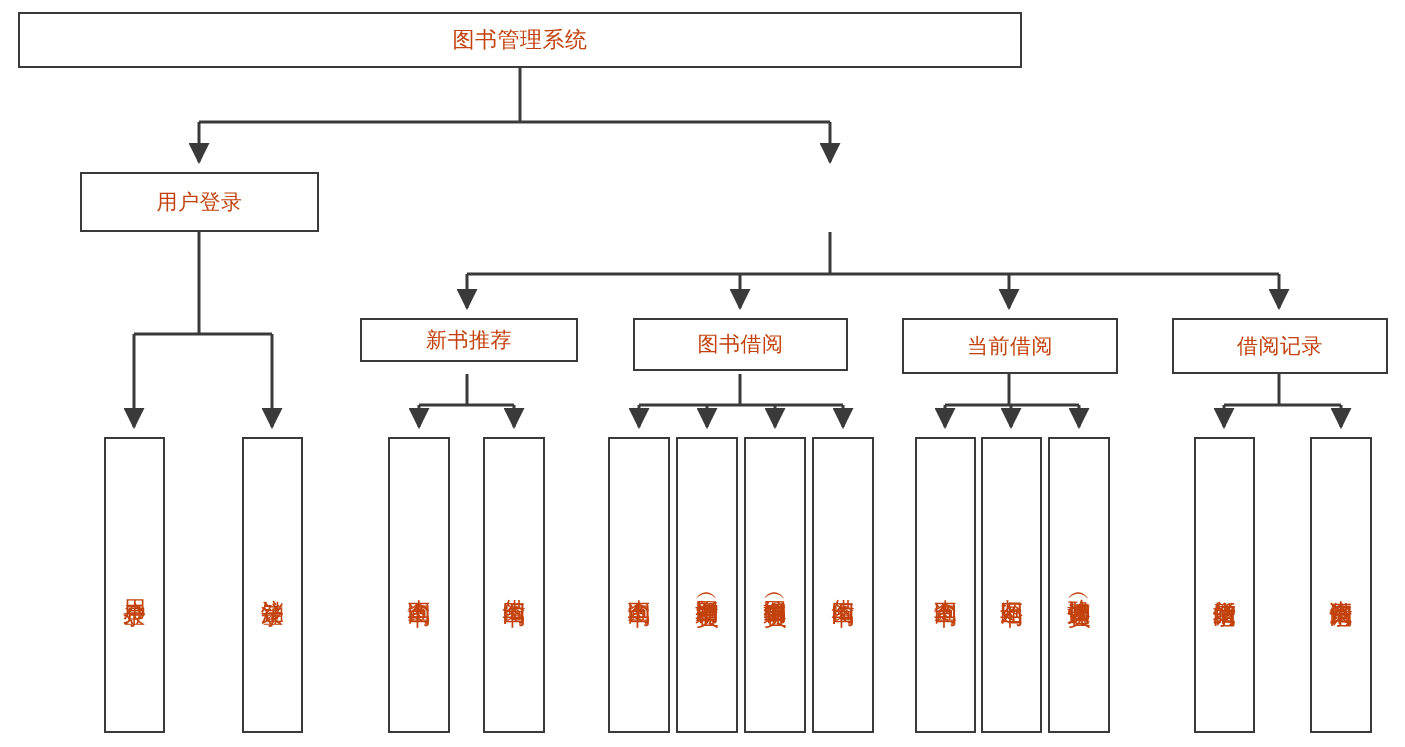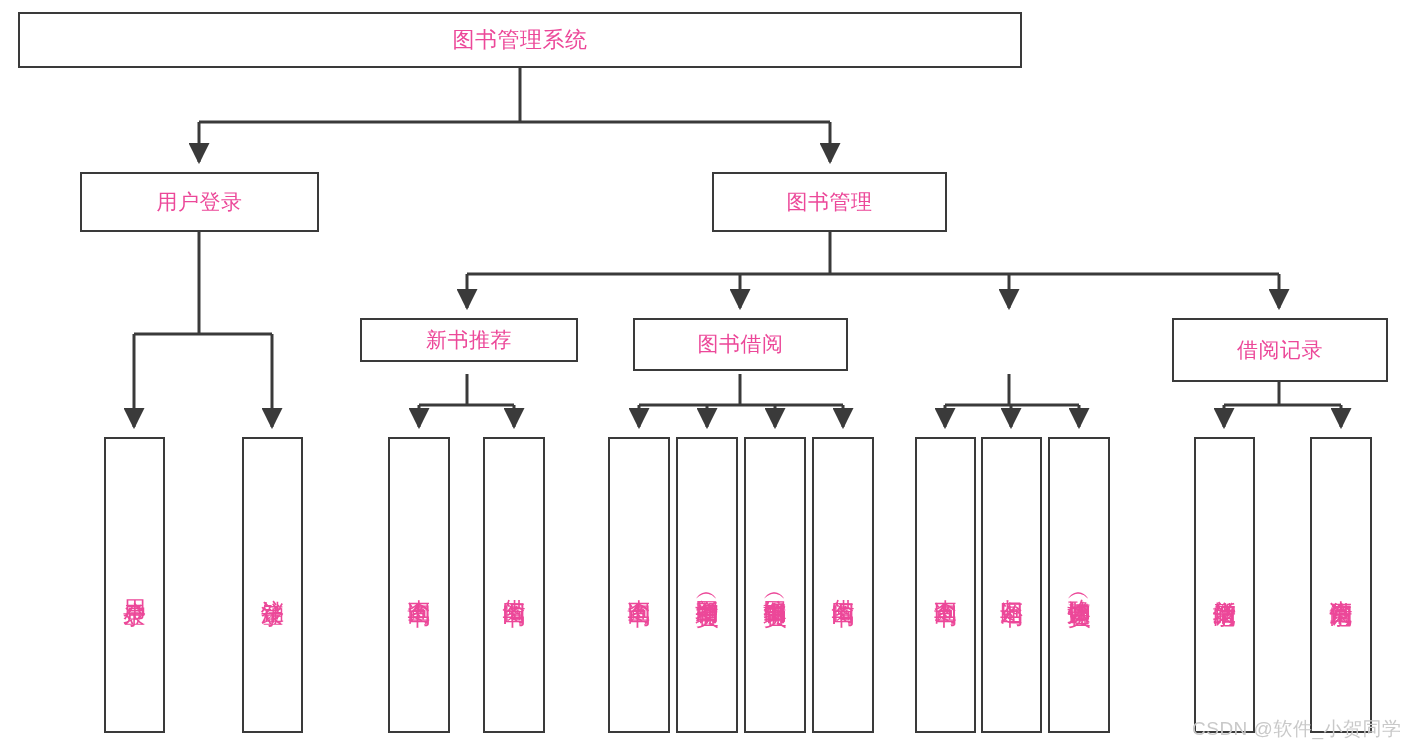--- a/index.html
+++ b/index.html
@@ -27,21 +27,21 @@
     pointer-events: none;
   }
   .node {
     position: absolute;
     box-sizing: border-box;
     background: #ffffff;
     border: 2px solid #3a3a3a;
     display: flex;
     align-items: center;
     justify-content: center;
-    color: #ec4899;
+    color: #c2410c;
   }
   .node .label {
     display: block;
     text-align: center;
     line-height: 1.18;
     white-space: pre-line;
   }
   
   .node.horiz .label {
     font-size: 21px;
@@ -131,31 +131,31 @@
     </g>
   </svg>
 
   <div class="node horiz root" style="left:18px; top:12px; width:1004px; height:56px;">
     <span class="label">图书管理系统</span>
   </div>
 
   <div class="node horiz" style="left:80px; top:172px; width:239px; height:60px;">
     <span class="label">用户登录</span>
   </div>
-  <div class="node horiz" style="left:712px; top:172px; width:235px; height:60px;">
-    <span class="label">图书管理</span>
-  </div>
 
   <div class="node horiz" style="left:360px; top:318px; width:218px; height:44px;">
     <span class="label">新书推荐</span>
   </div>
   <div class="node horiz" style="left:633px; top:318px; width:215px; height:53px;">
     <span class="label">图书借阅</span>
   </div>
-  <div class="node horiz" style="left:1172px; top:318px; width:216px; height:64px;">
+  <div class="node horiz" style="left:902px; top:318px; width:216px; height:56px;">
+    <span class="label">当前借阅</span>
+  </div>
+  <div class="node horiz" style="left:1172px; top:318px; width:216px; height:56px;">
     <span class="label">借阅记录</span>
   </div>
 
   <div class="node vert" style="left:104px; top:437px; width:61px; height:296px;">
     <span class="label">用户登录</span>
   </div>
   <div class="node vert" style="left:242px; top:437px; width:61px; height:296px;">
     <span class="label">注销登录</span>
   </div>
   <div class="node vert" style="left:388px; top:437px; width:62px; height:296px;">
@@ -185,15 +185,14 @@
   <div class="node vert tall" style="left:1048px; top:437px; width:62px; height:296px;">
     <span class="label">确认归还（管理员）</span>
   </div>
   <div class="node vert tall" style="left:1194px; top:437px; width:61px; height:296px;">
     <span class="label">新增借阅记录</span>
   </div>
   <div class="node vert tall" style="left:1310px; top:437px; width:62px; height:296px;">
     <span class="label">查询借阅记录</span>
   </div>
 
-  <div class="watermark" style="left:1192px; top:716px;">CSDN @软件_小贺同学</div>
 
 </div>
 
 </body></html>

